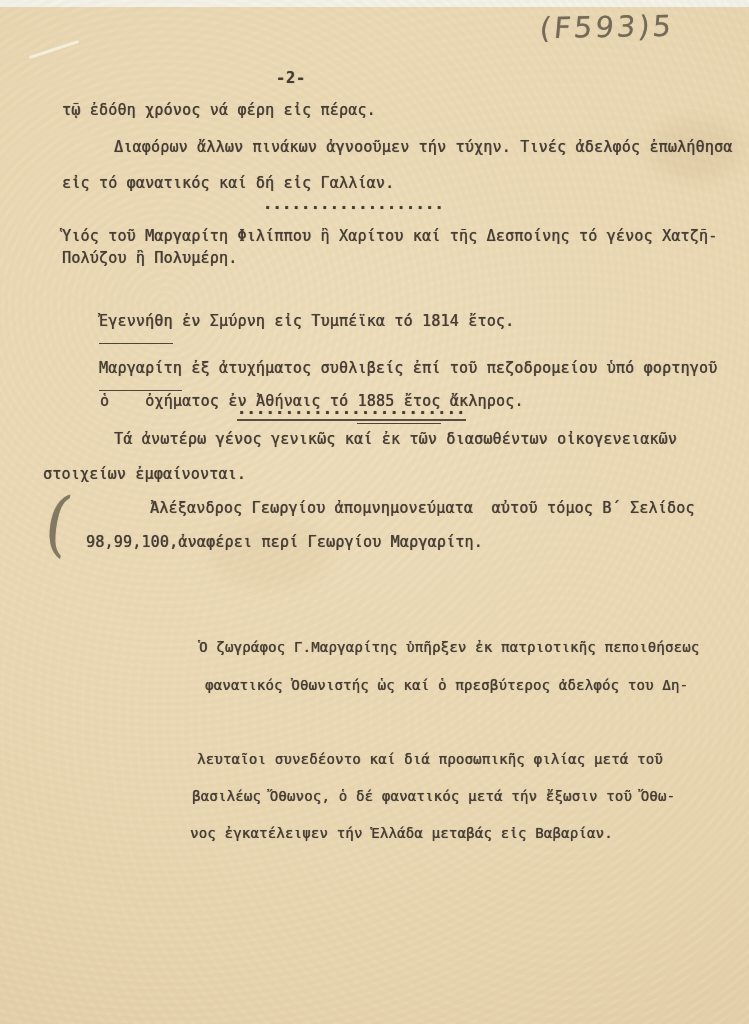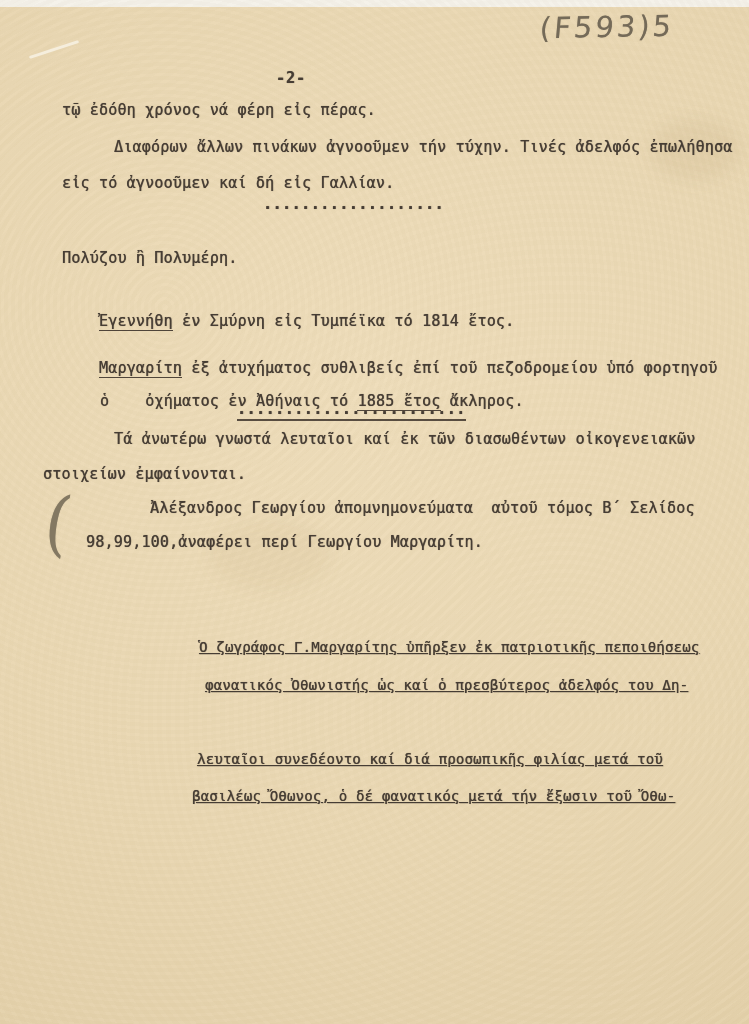--- a/index.html
+++ b/index.html
@@ -29,22 +29,22 @@
     position:absolute;left:28px;top:48px;width:52px;height:3px;
     background:rgba(250,246,235,.75);transform:rotate(-18deg);border-radius:2px;pointer-events:none;
   }
   .tl{
     position:absolute;
     white-space:pre;
     font-size:15px;line-height:20px;
     letter-spacing:.2px;
     text-shadow:.4px .3px .7px rgba(62,52,44,.75), -.2px 0 .4px rgba(62,52,44,.3);
   }
-  .blk2{font-size:14px;text-decoration:underline;}
-  .u{border-bottom:1.6px solid rgba(62,52,44,.9);padding-bottom:0;}
+  .blk2{font-size:14px;}
+  .u{border-bottom:1.6px solid rgba(62,52,44,.9);padding-bottom:13px;}
   .pagenum{font-weight:bold;letter-spacing:1px;}
   .sepdots{font-weight:bold;letter-spacing:.5px;}
   .sep2line{border-bottom:2px solid rgba(62,52,44,.85);padding-bottom:0px;}
   .gap45{margin-left:36px;}
   .pencil{
     position:absolute;color:#746a58;
     text-shadow:0 0 .8px rgba(116,106,88,.55);
     font-family:"DejaVu Sans",sans-serif;
   }
   .handref{
@@ -68,54 +68,56 @@
   <div class="scratch"></div>
 
   <div class="pencil handref">(F593)5</div>
 
   <div class="tl pagenum" style="left:276px;top:68px">-2-</div>
 
   <div class="tl" style="left:62px;top:100px"><span>τῷ ἐδόθη χρόνος νά φέρη εἰς πέρας.</span></div>
 
   <div class="tl" style="left:114px;top:137px"><span>Διαφόρων ἄλλων πινάκων ἀγνοοῦμεν τήν τύχην. Τινές ἀδελφός ἐπωλήθησα</span></div>
 
-  <div class="tl" style="left:62px;top:173px"><span>εἰς τό ἀγνοοῦμεν καί δή εἰς Γαλλίαν.</span></div>
+  <div class="tl" style="left:62px;top:173px"><span>εἰς τό φανατικός καί δή εἰς Γαλλίαν.</span></div>
 
   <div class="tl sepdots" style="left:263px;top:194px">...................</div>
 
+  <div class="tl" style="left:62px;top:226px"><span>Ὑιός τοῦ Μαργαρίτη Φιλίππου ἢ Χαρίτου καί τῆς Δεσποίνης τό γένος Χατζῆ-</span></div>
 
   <div class="tl" style="left:62px;top:248px"><span>Πολύζου ἢ Πολυμέρη.</span></div>
 
   <div class="tl" style="left:62px;top:291px">
     <span class="u">Ἐγεννήθη</span><span> ἐν Σμύρνη εἰς Τυμπέϊκα τό 1814 ἔτος.</span>
   </div>
 
 
   <div class="tl" style="left:62px;top:338px">
     <span class="u">Μαργαρίτη</span><span> ἐξ ἀτυχήματος συθλιβείς ἐπί τοῦ πεζοδρομείου ὑπό φορτηγοῦ</span>
   </div>
 
   <div class="tl" style="left:63px;top:371px">
     <span>ὁ</span><span class="gap45">ὀχήματος ἐν Ἀθήναις τό </span><span class="u">1885 ἔτος</span><span> ἄκληρος.</span>
   </div>
 
   <div class="tl sepdots sep2line" style="left:237px;top:399px">........................</div>
 
-  <div class="tl" style="left:114px;top:429px"><span>Τά ἀνωτέρω γνωστά λευταῖοι καί ἐκ τῶν διασωθέντων οἰκογενειακῶν</span></div>
+  <div class="tl" style="left:114px;top:429px"><span>Τά ἀνωτέρω γένος γενικῶς καί ἐκ τῶν διασωθέντων οἰκογενειακῶν</span></div>
 
   <div class="tl" style="left:43px;top:464px"><span>στοιχείων ἐμφαίνονται.</span></div>
 
   <div class="pencil marginparen">(</div>
 
   <div class="tl" style="left:150px;top:498px"><span>Ἀλέξανδρος Γεωργίου ἀπομνημονεύματα  αὐτοῦ τόμος Β΄ Σελίδος</span></div>
 
   <div class="tl" style="left:86px;top:532px"><span>98,99,100,ἀναφέρει περί Γεωργίου Μαργαρίτη.</span></div>
 
   <div class="tl blk2" style="left:199px;top:637px"><span>Ὁ ζωγράφος Γ.Μαργαρίτης ὑπῆρξεν ἐκ πατριοτικῆς πεποιθήσεως</span></div>
 
   <div class="tl blk2" style="left:205px;top:675px"><span>φανατικός Ὀθωνιστής ὡς καί ὁ πρεσβύτερος ἀδελφός του Δη-</span></div>
 
 
   <div class="tl blk2" style="left:197px;top:749px"><span>λευταῖοι συνεδέοντο καί διά προσωπικῆς φιλίας μετά τοῦ</span></div>
 
   <div class="tl blk2" style="left:192px;top:786px"><span>βασιλέως Ὄθωνος, ὁ δέ φανατικός μετά τήν ἔξωσιν τοῦ Ὄθω-</span></div>
 
+  <div class="tl blk2" style="left:190px;top:823px"><span>νος ἐγκατέλειψεν τήν Ἑλλάδα μεταβάς εἰς Βαβαρίαν.</span></div>
 </div>
 
 </body></html>

